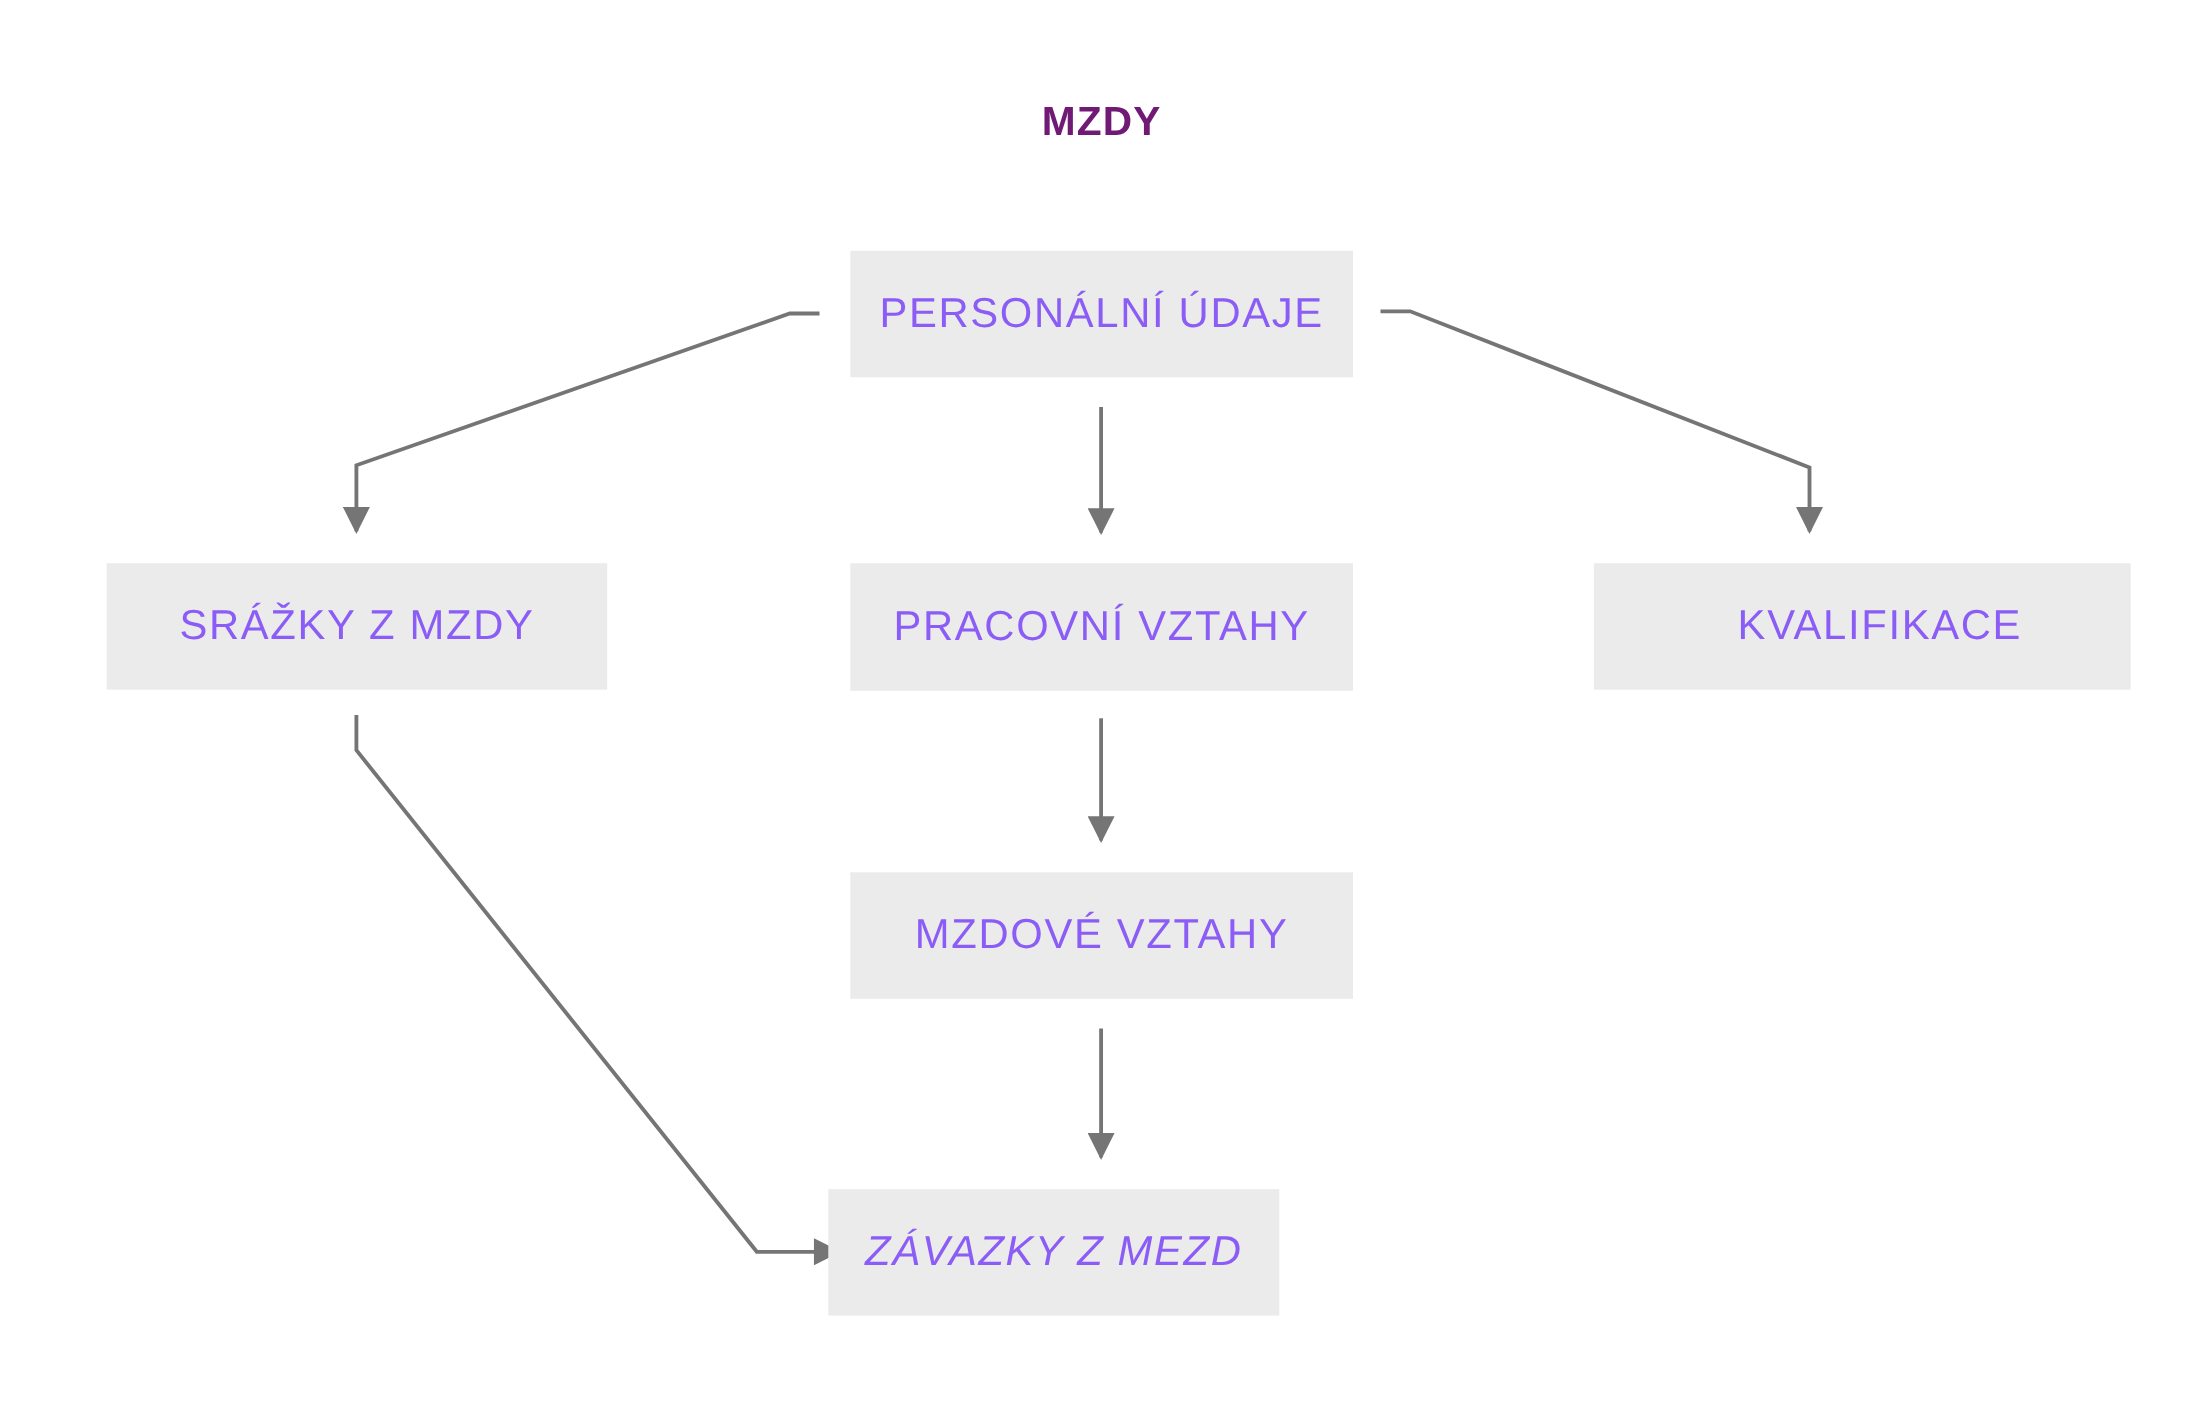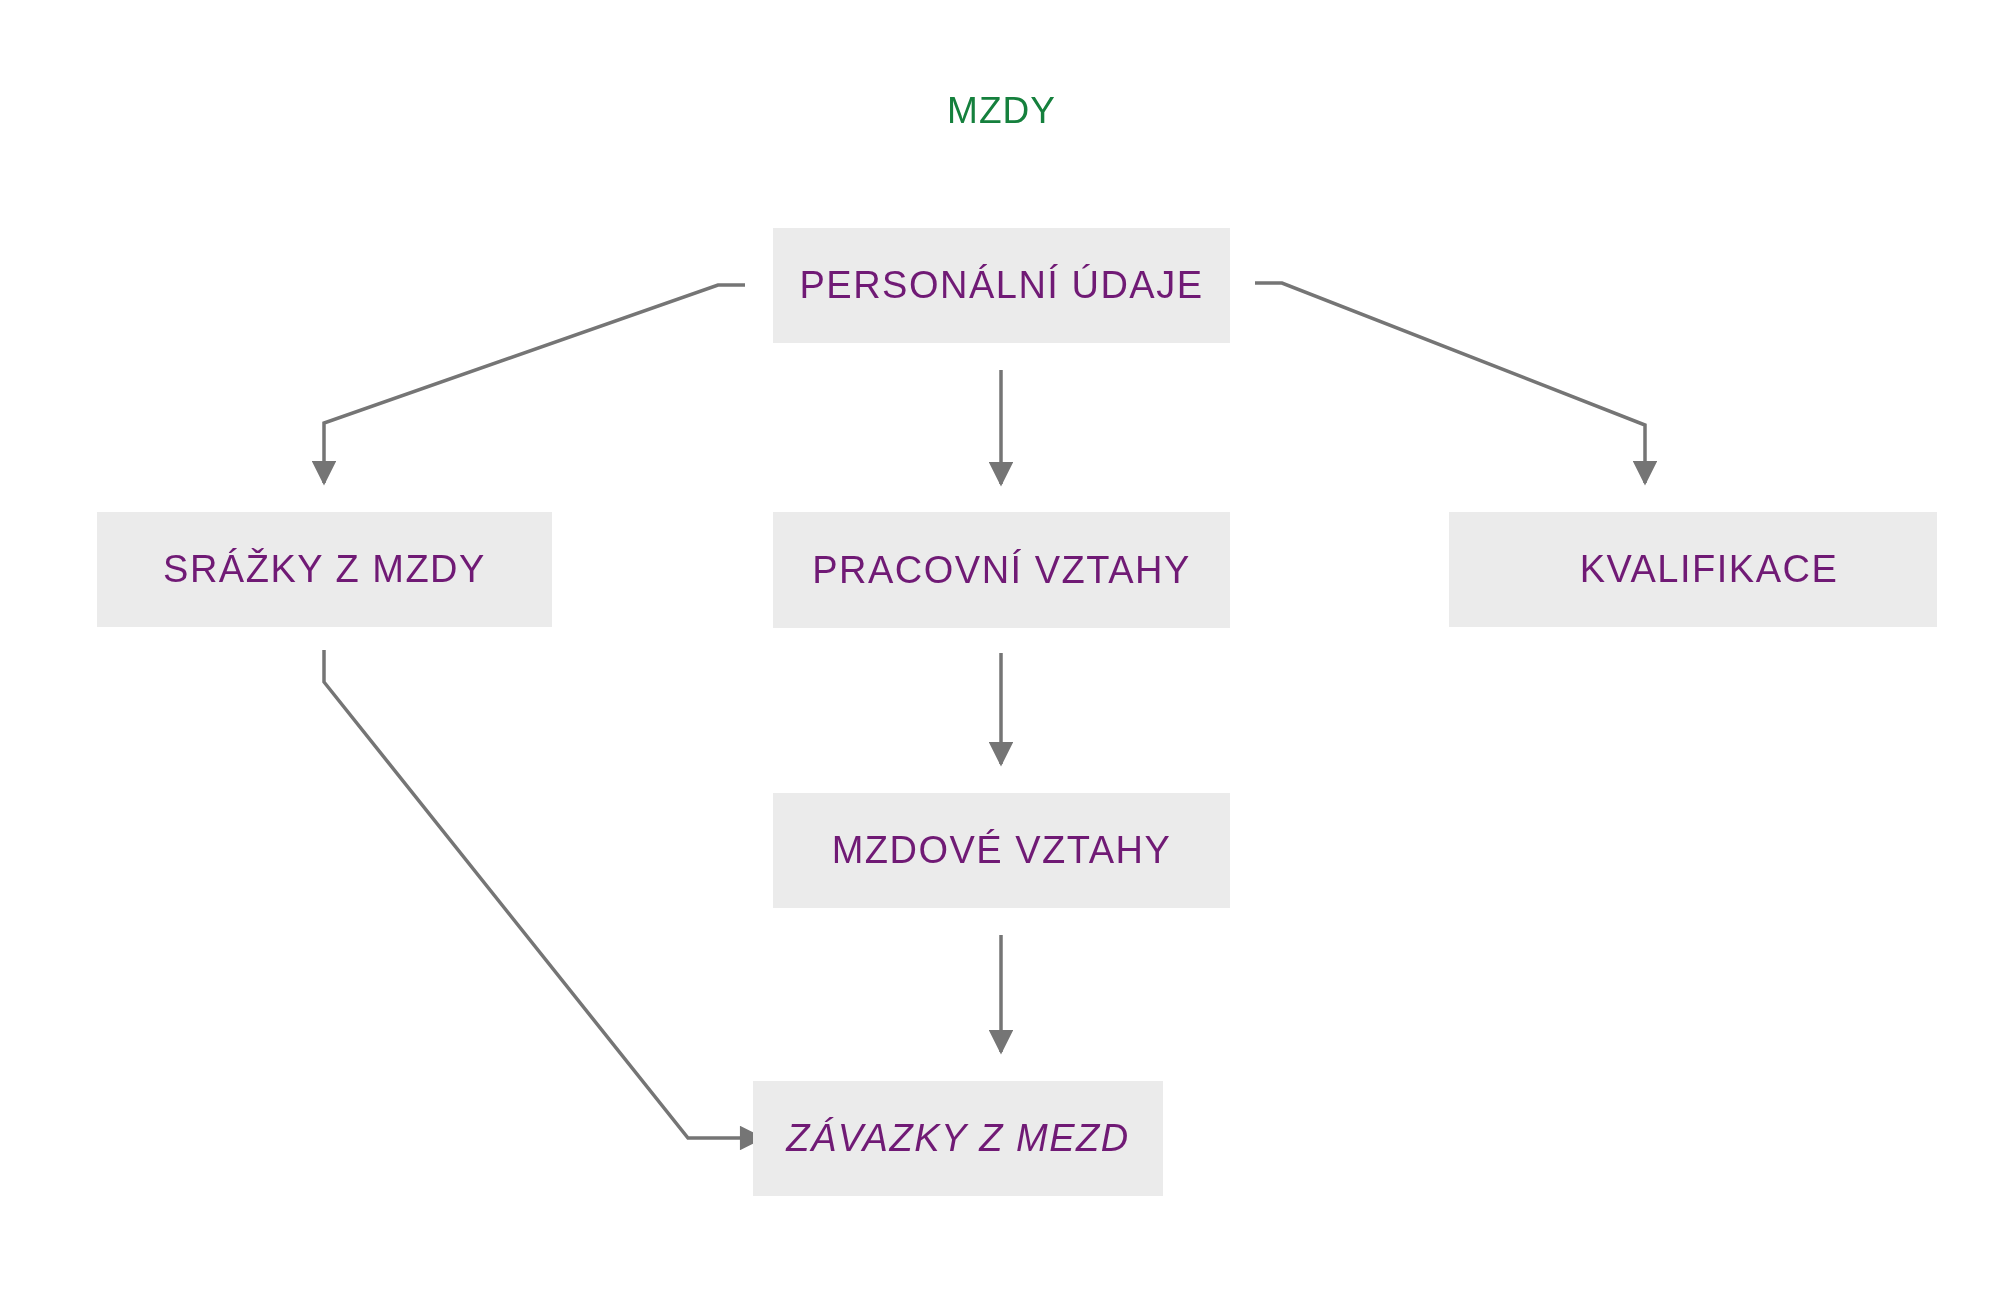--- a/index.html
+++ b/index.html
@@ -15,31 +15,31 @@
     background: #ffffff;
     overflow: hidden;
   }
   .diagram-title {
     position: absolute;
     left: 773px;
     top: 90px;
     width: 457px;
     text-align: center;
     font-size: 37px;
-    font-weight: 400;
+    font-weight: 700;
     letter-spacing: 1px;
-    color: #15803d;
+    color: #701a75;
   }
   .node {
     position: absolute;
     display: flex;
     align-items: center;
     justify-content: center;
     background: #ebebeb;
-    color: #701a75;
+    color: #8b5cf6;
     font-size: 38px;
     font-weight: 300;
     letter-spacing: 1.5px;
     white-space: nowrap;
   }
   .node-personalni { left: 773px;  top: 228px;  width: 457px; height: 115px; }
   .node-srazky     { left: 97px;   top: 512px;  width: 455px; height: 115px; }
   .node-pracovni   { left: 773px;  top: 512px;  width: 457px; height: 116px; }
   .node-kvalifikace{ left: 1449px; top: 512px;  width: 456px; height: 115px; padding-left: 32px; }
   .node-mzdove     { left: 773px;  top: 793px;  width: 457px; height: 115px; }

